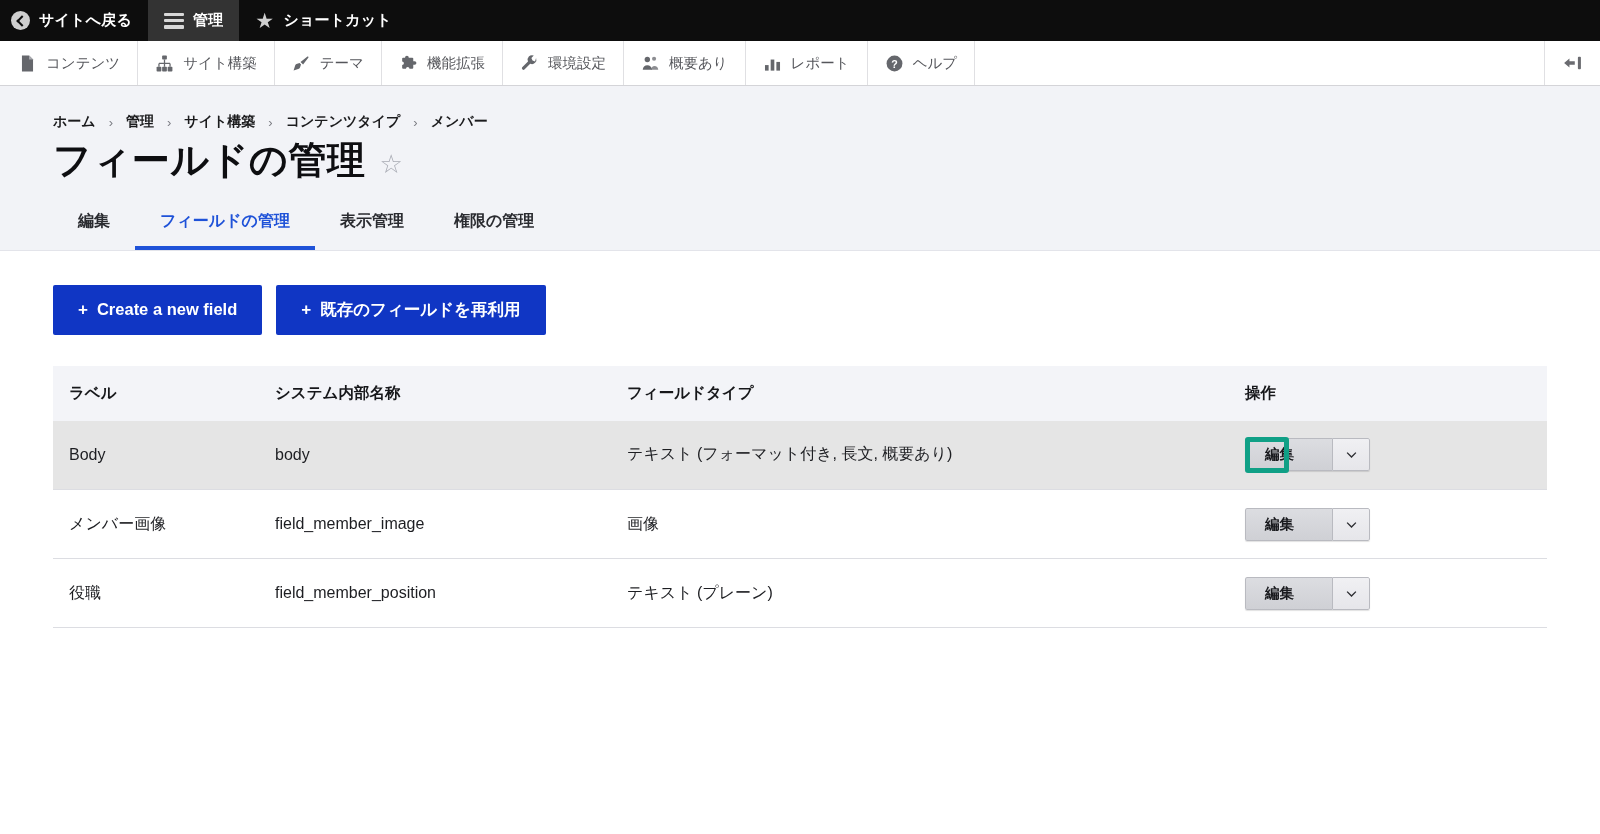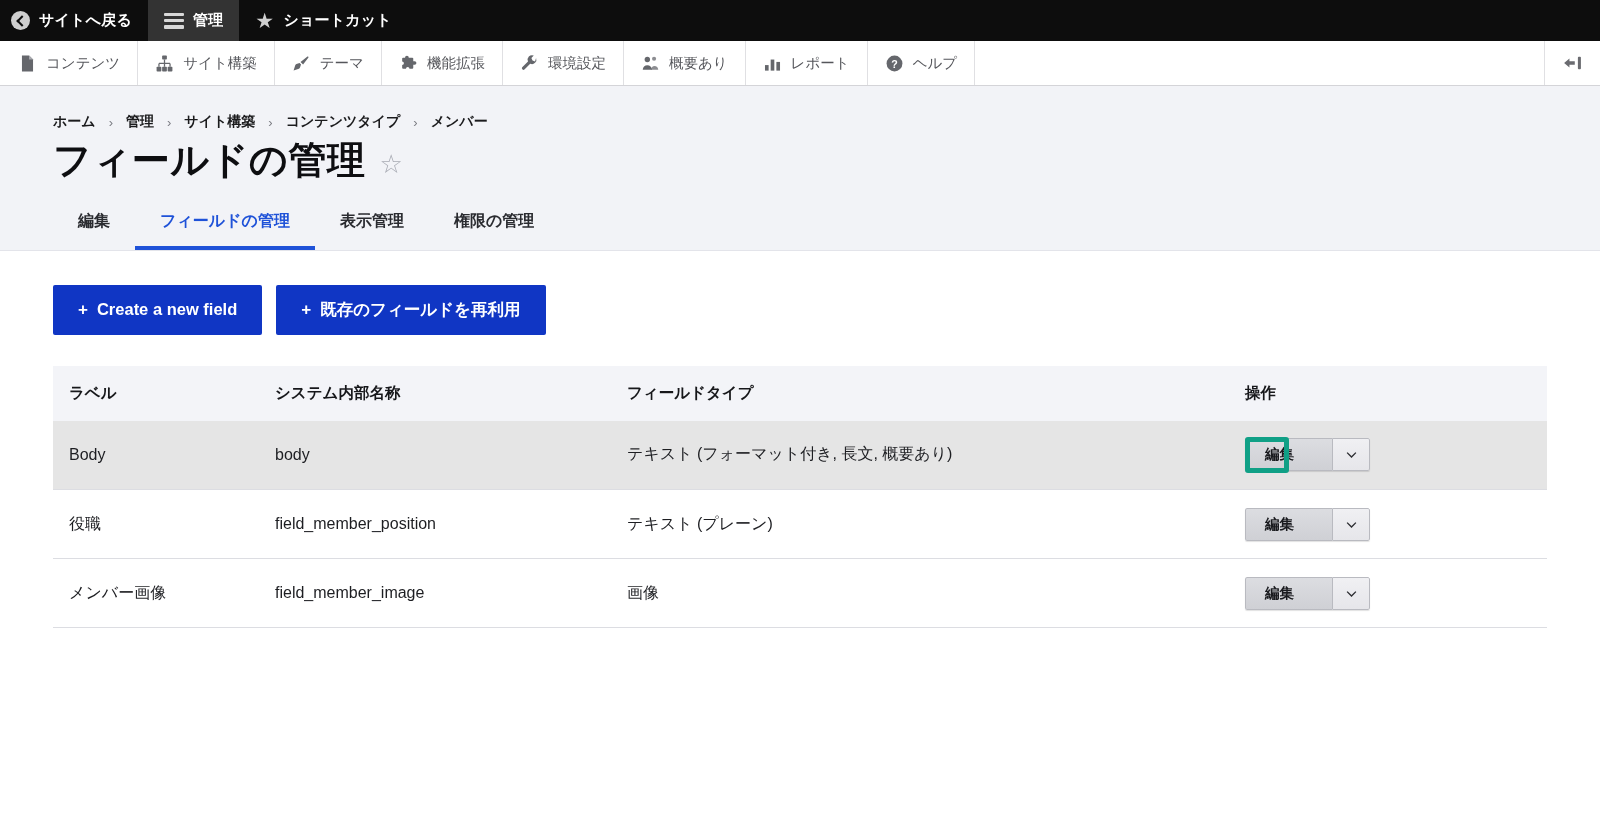--- a/index.html
+++ b/index.html
@@ -444,52 +444,52 @@
                   <svg viewBox="0 0 24 24">
                       <polyline points="5,9 12,16 19,9"></polyline>
                     </svg>
                 </span>
               </span>
             </span>
           </td>
         </tr>
 
         <tr>
+          <td>メンバー画像</td>
+          <td>field_member_image</td>
+          <td>画像</td>
+          <td class="ops-cell">
+            <span class="ops-cell-inner">
+              <span class="ops-wrap">
+                <button class="ops-btn">編集</button>
+                <span class="ops-arrow">
+                  <svg viewBox="0 0 24 24">
+                      <polyline points="5,9 12,16 19,9"></polyline>
+                    </svg>
+                </span>
+              </span>
+            </span>
+          </td>
+        </tr>
+
+        <tr>
           <td>役職</td>
           <td>field_member_position</td>
           <td>テキスト (プレーン)</td>
           <td class="ops-cell">
             <span class="ops-cell-inner">
               <span class="ops-wrap">
                 <button class="ops-btn">編集</button>
                 <span class="ops-arrow">
                   <svg viewBox="0 0 24 24">
                       <polyline points="5,9 12,16 19,9"></polyline>
                     </svg>
                 </span>
               </span>
             </span>
           </td>
         </tr>
 
-        <tr>
-          <td>メンバー画像</td>
-          <td>field_member_image</td>
-          <td>画像</td>
-          <td class="ops-cell">
-            <span class="ops-cell-inner">
-              <span class="ops-wrap">
-                <button class="ops-btn">編集</button>
-                <span class="ops-arrow">
-                  <svg viewBox="0 0 24 24">
-                      <polyline points="5,9 12,16 19,9"></polyline>
-                    </svg>
-                </span>
-              </span>
-            </span>
-          </td>
-        </tr>
-
       </tbody>
     </table>
 
   </div>
 </div>
 
 </body></html>

